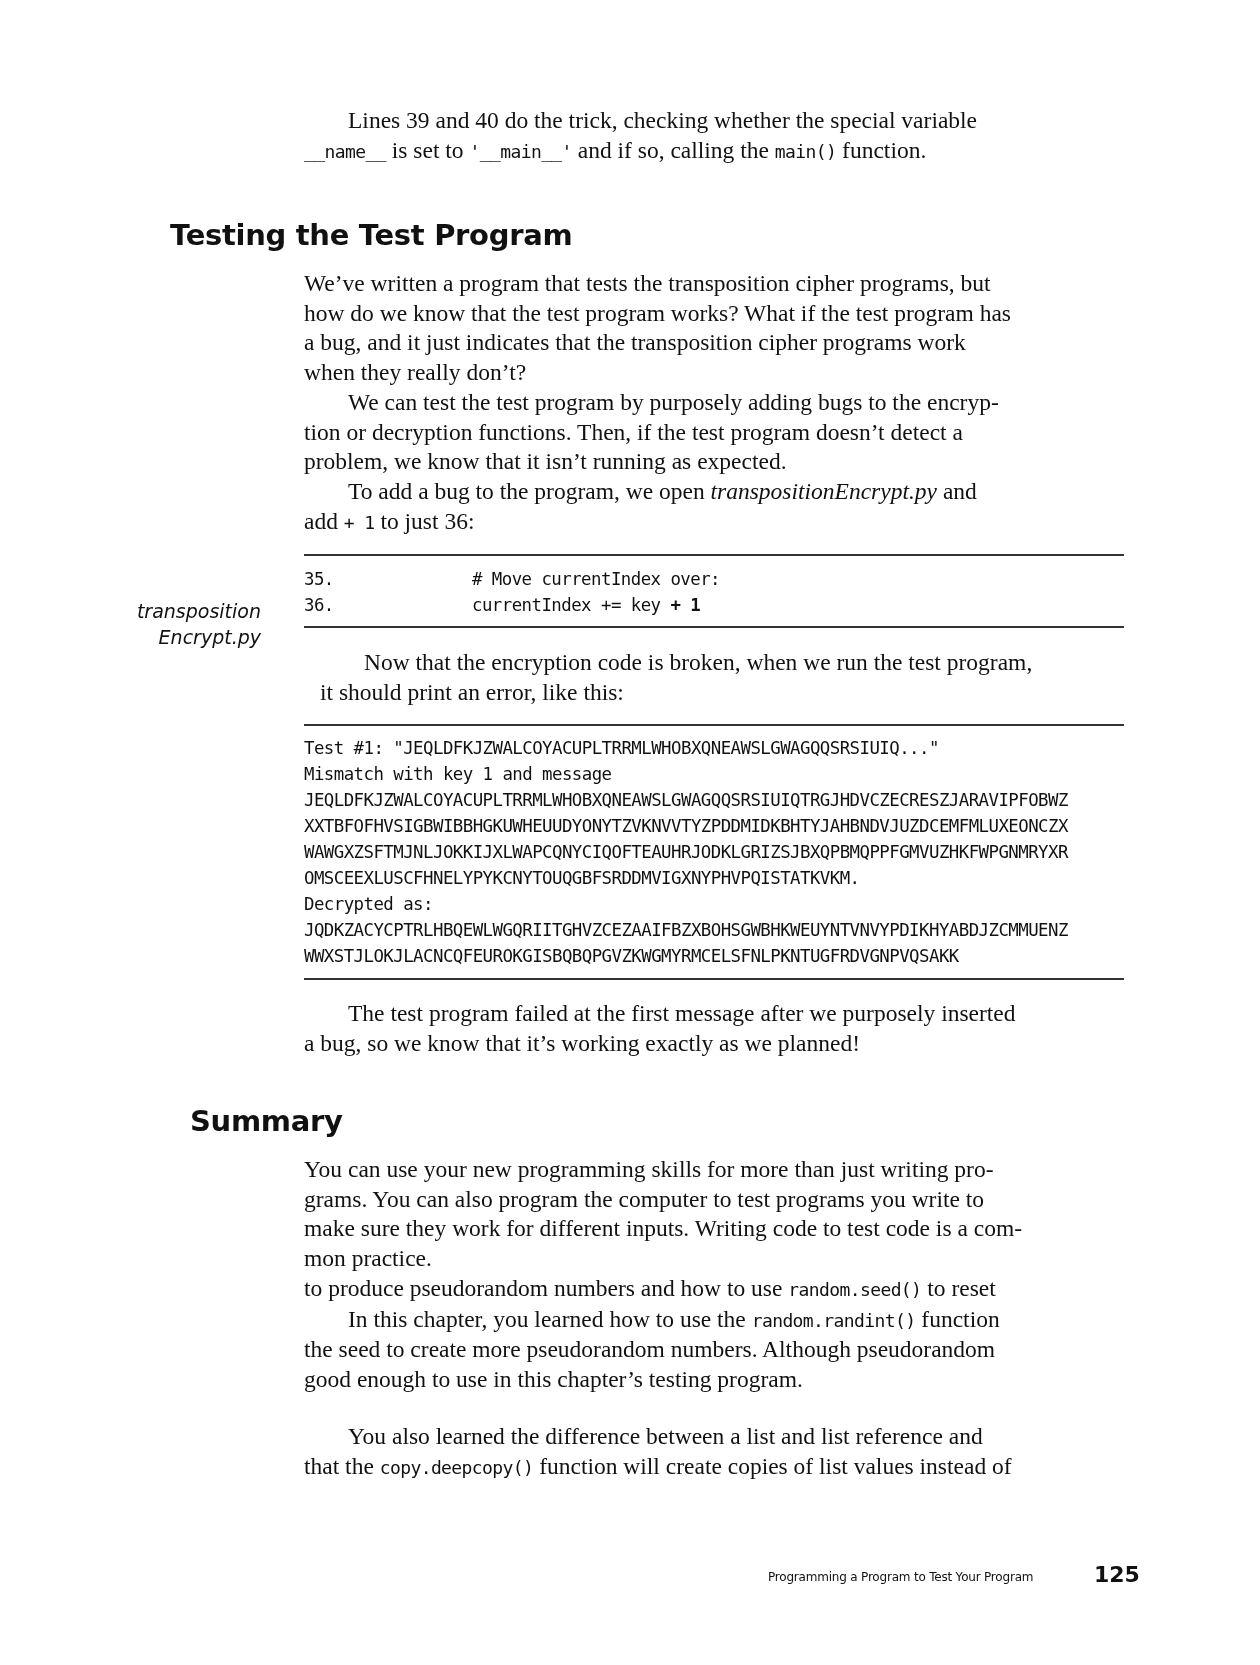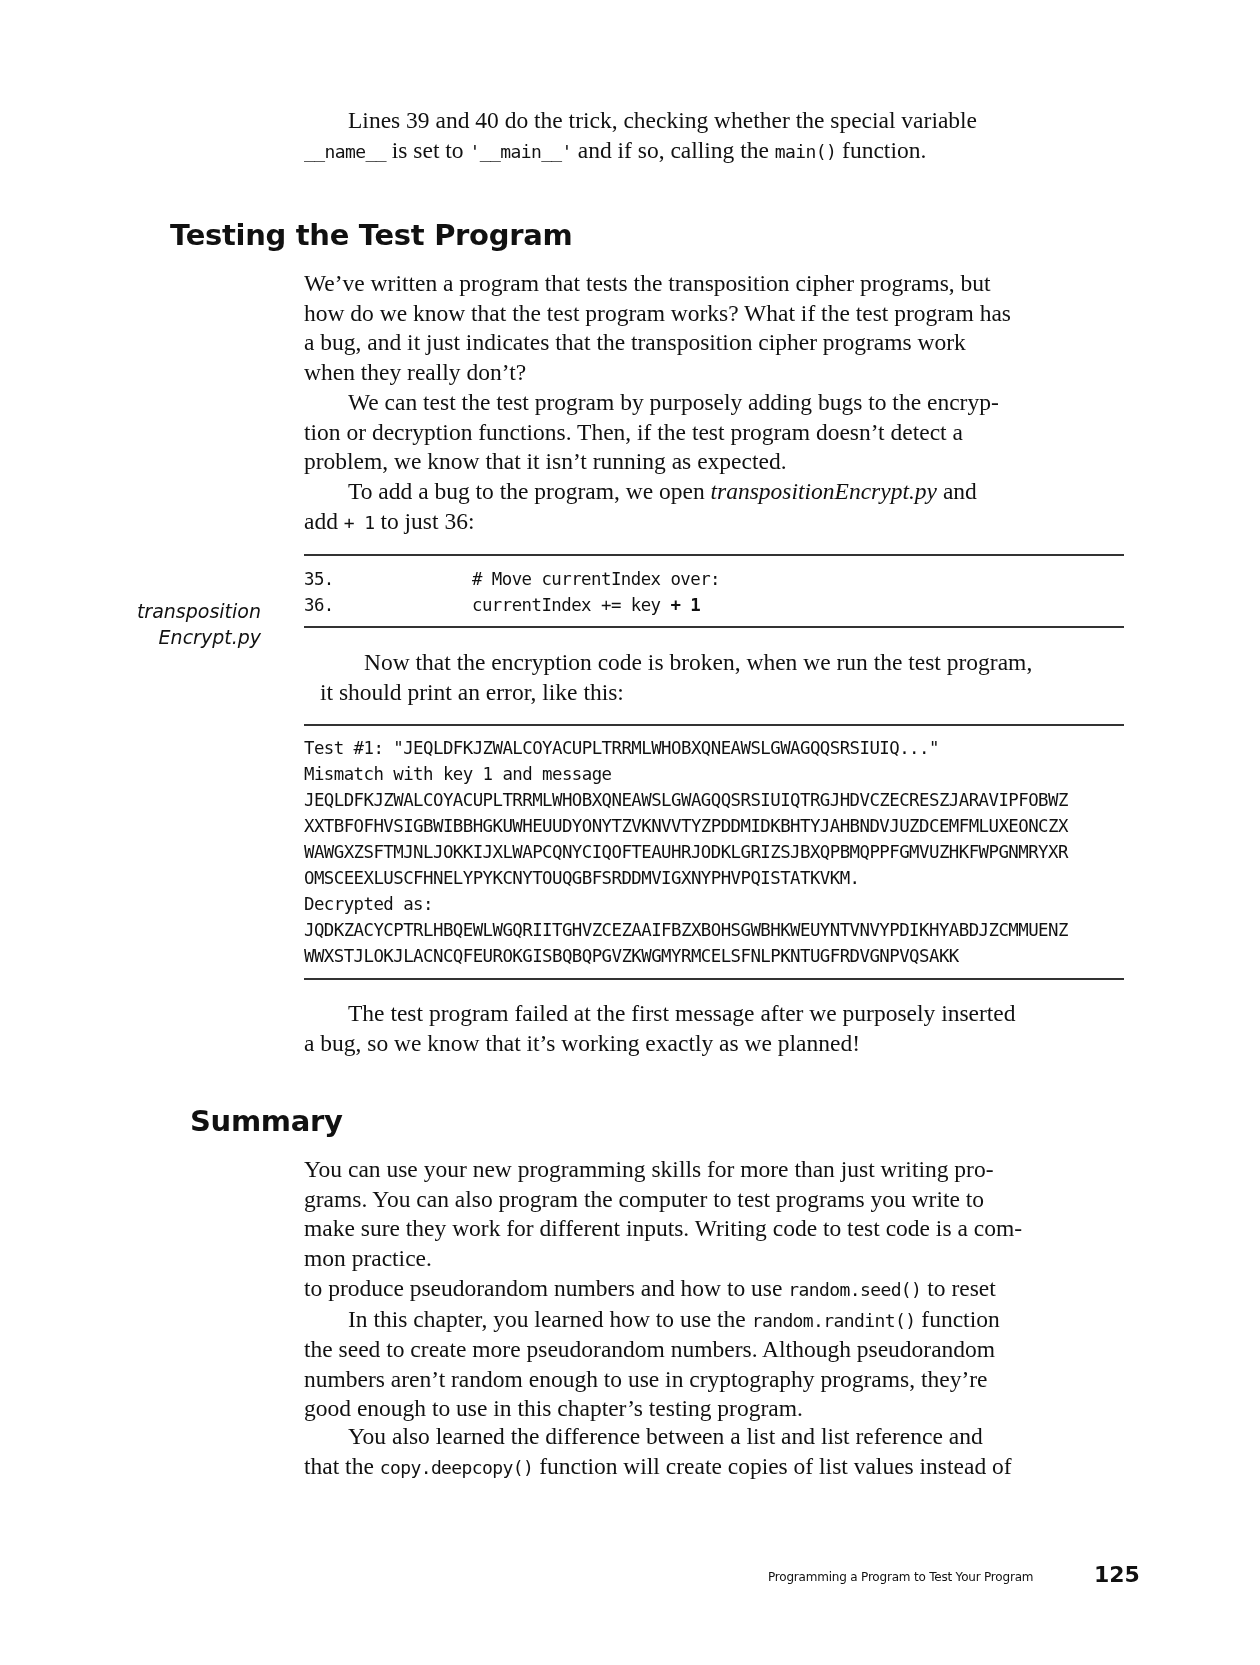--- a/index.html
+++ b/index.html
@@ -117,21 +117,20 @@
   <span class="line">You can use your new programming skills for more than just writing pro-</span>
   <span class="line">grams. You can also program the computer to test programs you write to</span>
   <span class="line">make sure they work for different inputs. Writing code to test code is a com-</span>
   <span class="line">mon practice.</span>
 </div>
 
 <div class="para" style="top:1274px;">
   <span class="line"><span>to produce pseudorandom numbers and how to use </span><code>random.seed()</code><span> to reset</span></span>
   <span class="line indent"><span>In this chapter, you learned how to use the </span><code>random.randint()</code><span> function</span></span>
   <span class="line">the seed to create more pseudorandom numbers. Although pseudorandom</span>
-  <span class="line">numbers aren’t random enough to use in cryptography programs, they’re</span>
   <span class="line">good enough to use in this chapter’s testing program.</span>
 </div>
 
 <div class="para" style="top:1422px;">
   <span class="line indent">You also learned the difference between a list and list reference and</span>
   <span class="line"><span>that the </span><code>copy.deepcopy()</code><span> function will create copies of list values instead of</span></span>
 </div>
 
 <div class="footer-title">Programming a Program to Test Your Program</div>
 <div class="page-number">125</div>

